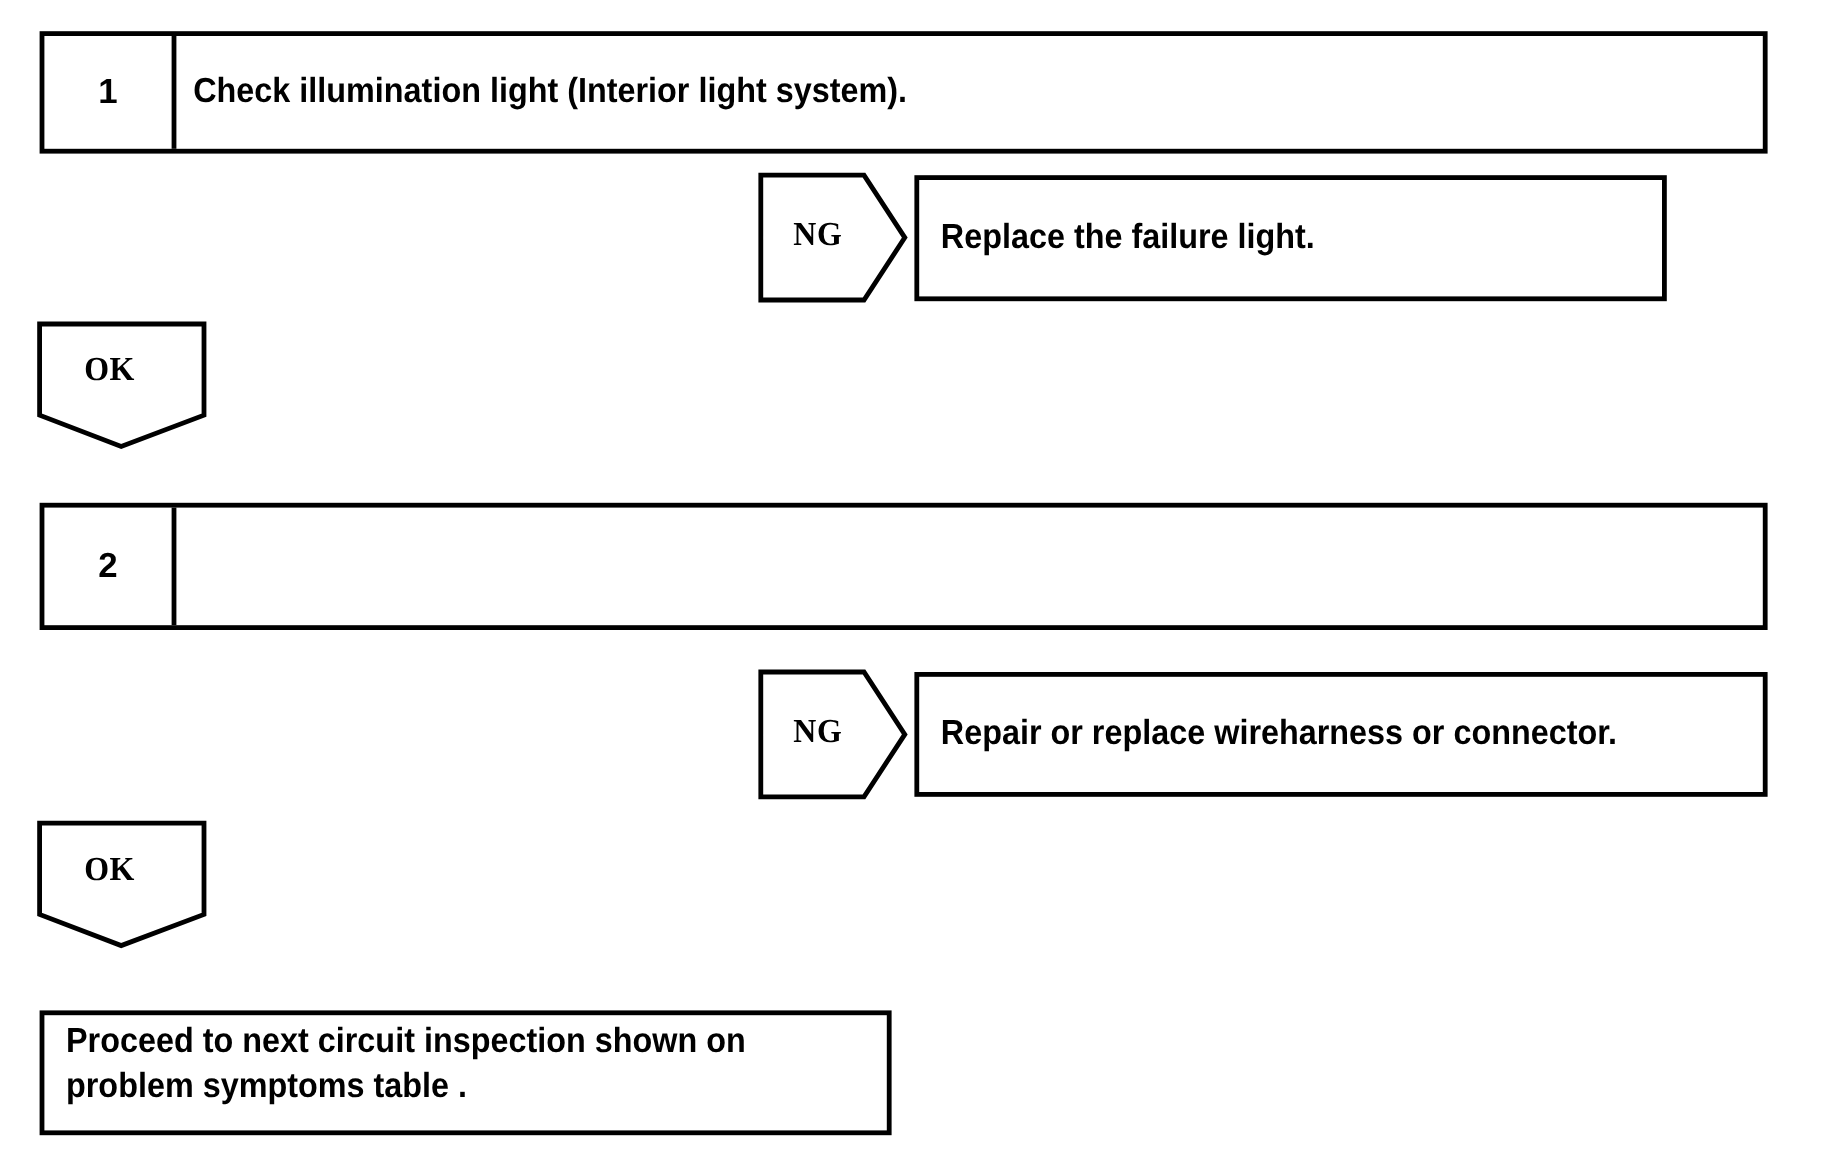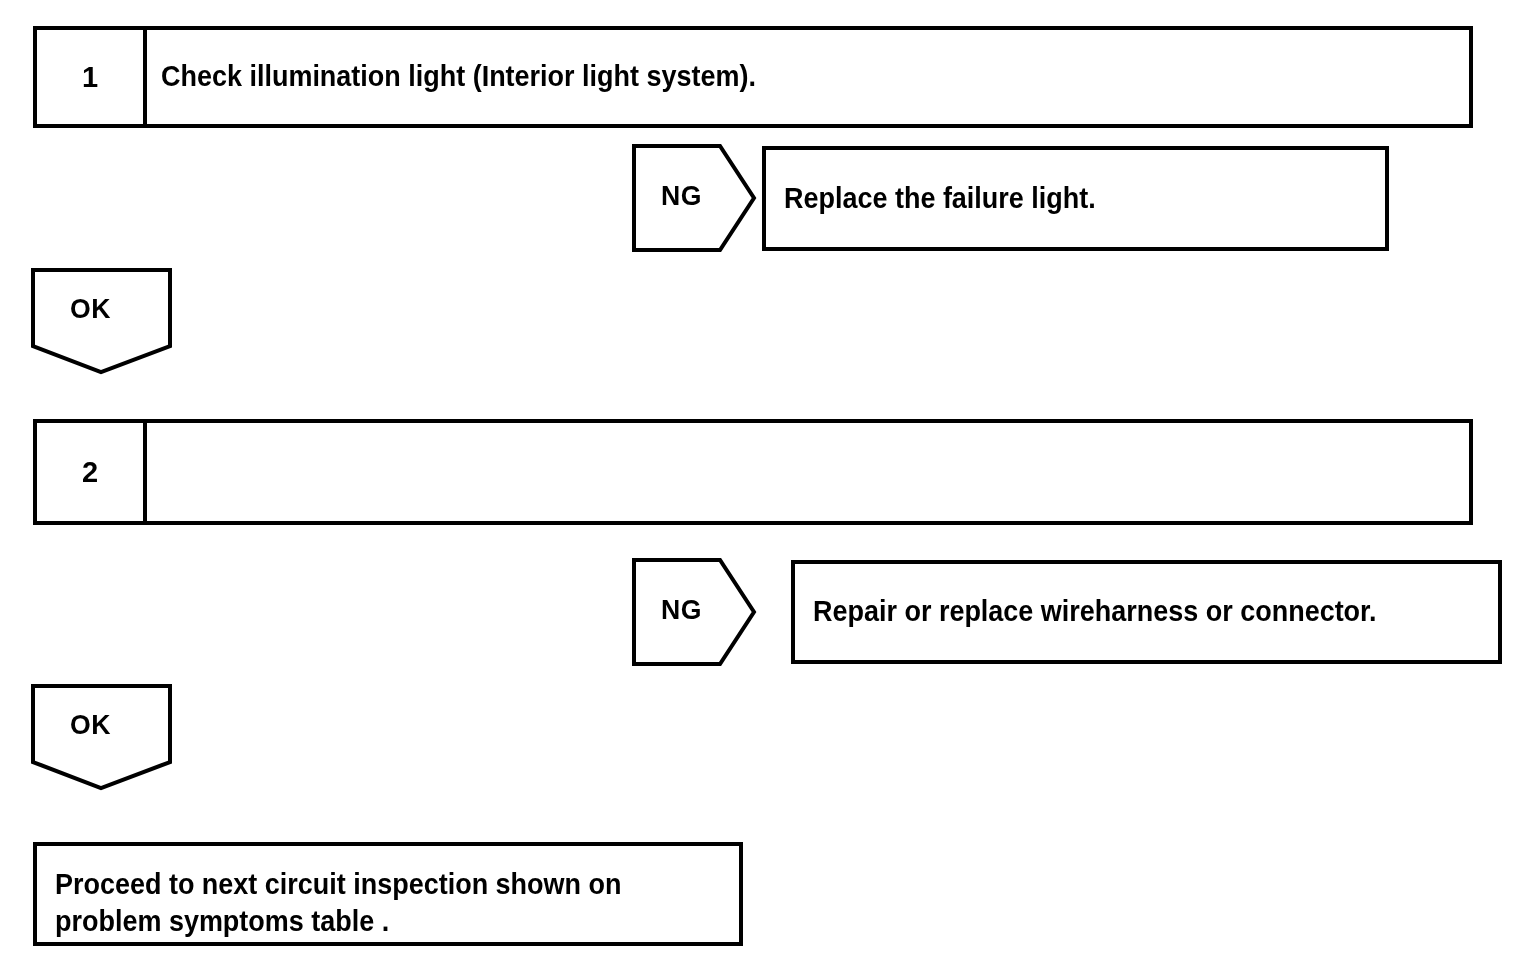--- a/index.html
+++ b/index.html
@@ -81,26 +81,27 @@
     line-height: 1.28;
     font-stretch: condensed;
     transform: scaleX(0.93);
     transform-origin: left center;
     white-space: pre-line;
   }
 
   
   .result-box.top-align {
     align-items: flex-start;
-    padding-top: 20px;
+    padding-top: 4px;
   }
 
   
   .tag {
     position: absolute;
+    font-family: Liberation Serif, serif;
   }
   .tag svg {
     display: block;
     position: absolute;
     left: 0; top: 0;
     overflow: visible;
   }
   .tag .tag-label {
     position: absolute;
     font-weight: bold;
@@ -152,21 +153,21 @@
     <div class="step-num">2</div>
   </div>
 
   <div class="tag tag-ng" style="left:632px; top:558px; width:124px; height:108px;">
     <svg width="124" height="108" viewBox="0 0 124 108" aria-hidden="true">
       <polygon points="2,2 88,2 122,54 88,106 2,106" fill="#ffffff" stroke="#000000" stroke-width="4" stroke-linejoin="miter"></polygon>
     </svg>
     <span class="tag-label">NG</span>
   </div>
 
-  <div class="result-box" style="left:762px; top:560px; width:711px; height:104px;margin-left:29px;">
+  <div class="result-box" style="left:762px; top:560px; width:711px; height:104px;">
     <span class="line-wrap">Repair or replace wireharness or connector.</span>
   </div>
 
   <div class="tag tag-ok" style="left:31px; top:684px; width:141px; height:106px;">
     <svg width="141" height="106" viewBox="0 0 141 106" aria-hidden="true">
       <polygon points="2,2 139,2 139,78 70,104 2,78" fill="#ffffff" stroke="#000000" stroke-width="4" stroke-linejoin="miter"></polygon>
     </svg>
     <span class="tag-label">OK</span>
   </div>
 

